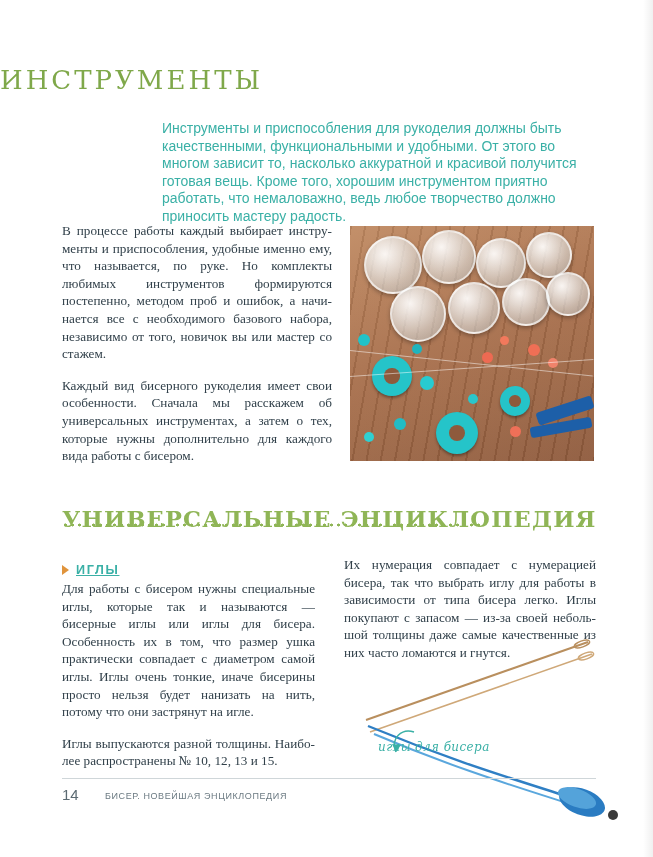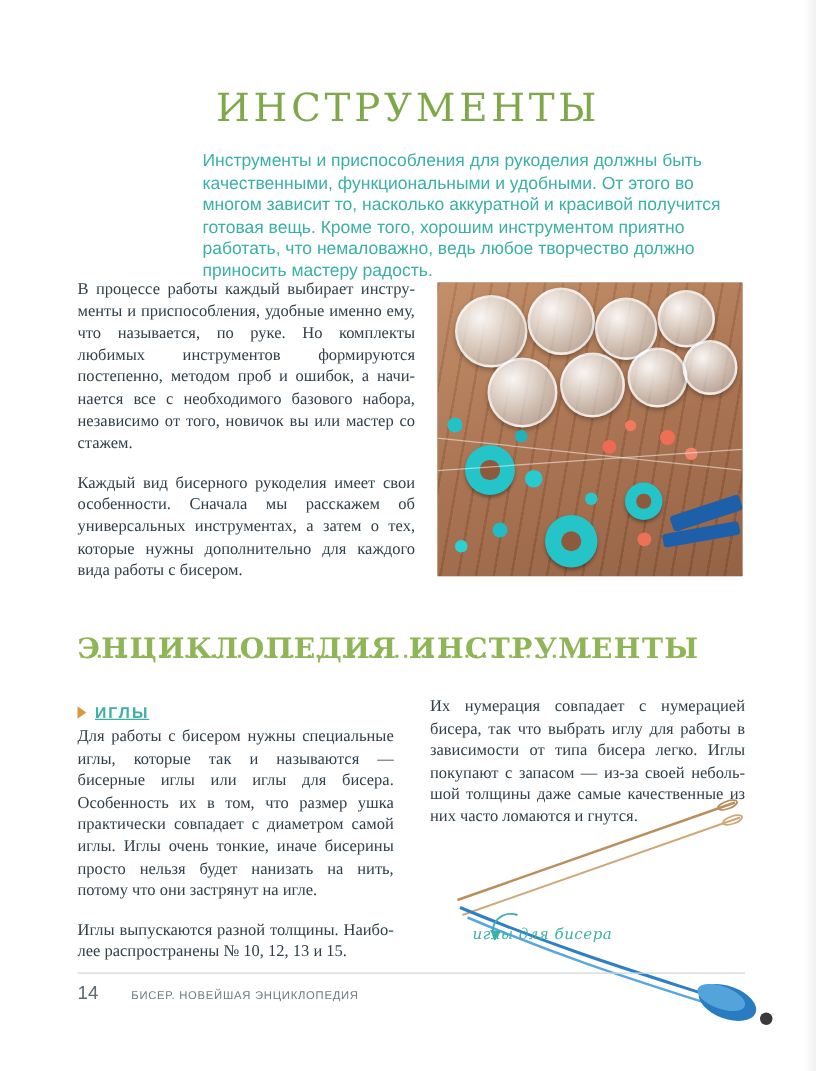--- a/index.html
+++ b/index.html
@@ -31,23 +31,22 @@
     width: 10px; height: 857px;
     background: linear-gradient(to right, rgba(0,0,0,0.0), rgba(0,0,0,0.06));
   }
 
   
   .chapter-title {
     position: absolute;
     left: 0;
     top: 48px;
     width: 653px;
-    text-align: center;
     font-family: "DejaVu Serif", serif;
-    font-size: 31px;
+    font-size: 26px;
     letter-spacing: 3px;
     color: #7fa84a;
     font-weight: normal;
   }
 
   
   .intro {
     position: absolute;
     left: 162px;
     top: 120px;
@@ -295,21 +294,21 @@
     <div class="bead" style="left:14px;  top:206px; width:10px; height:10px; background:#2fd0d2;"></div>
     <div class="bead" style="left:160px; top:200px; width:11px; height:11px; background:#ef7058;"></div>
 
     <div class="thread" style="left:0px;  top:124px; width:244px; transform: rotate(6deg);"></div>
     <div class="thread" style="left:0px;  top:150px; width:244px; transform: rotate(-4deg);"></div>
 
     <div class="scissor" style="left:186px; top:178px; width:58px; height:13px; transform: rotate(-18deg);"></div>
     <div class="scissor" style="left:180px; top:196px; width:62px; height:11px; transform: rotate(-10deg);"></div>
   </div>
 
-  <h2 class="section-head">ЭНЦИКЛОПЕДИЯ ИНСТРУМЕНТЫ</h2>
+  <h2 class="section-head">УНИВЕРСАЛЬНЫЕ ЭНЦИКЛОПЕДИЯ</h2>
   <div class="dotted-rule"></div>
 
   <h3 class="sub-head"><span class="tri"></span><span>ИГЛЫ</span></h3>
 
   <div class="col-left">
     <p>Для работы с бисером нужны специальные иглы, которые так и называются — бисерные иглы или иглы для бисера. Особенность их в том, что размер ушка практически совпада­ет с диаметром самой иглы. Иглы очень тонкие, иначе бисерины просто нельзя будет нанизать на нить, потому что они застрянут на игле.</p>
     <p>Иглы выпускаются разной толщины. Наибо­лее распространены № 10, 12, 13 и 15.</p>
   </div>
 
   <div class="col-right">

